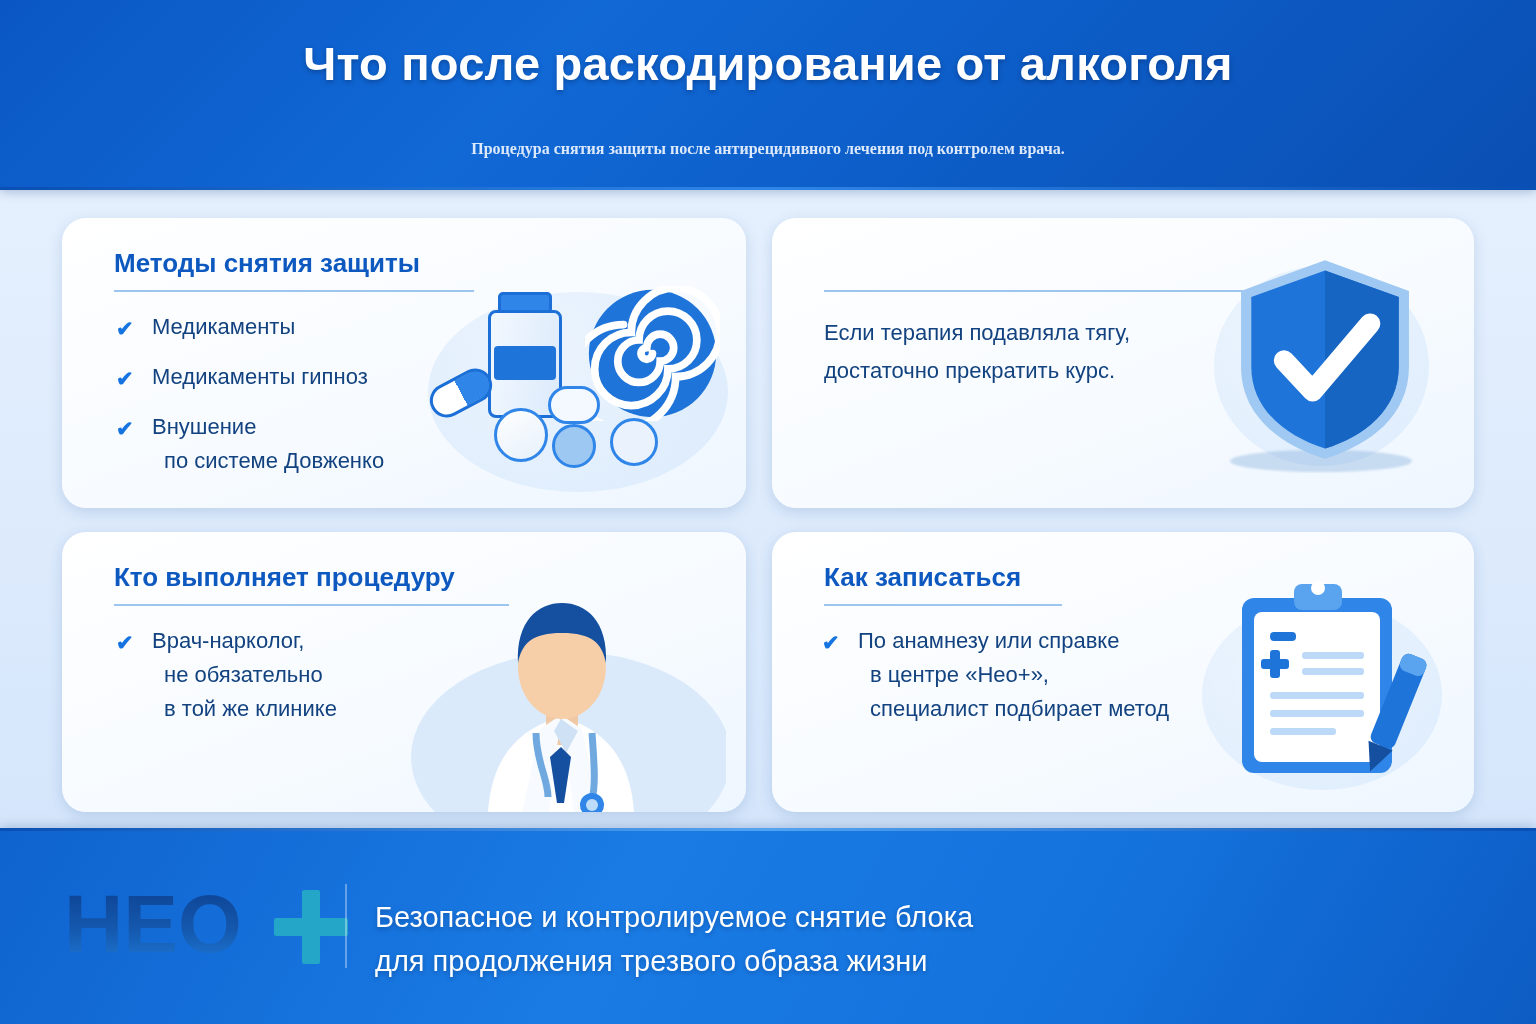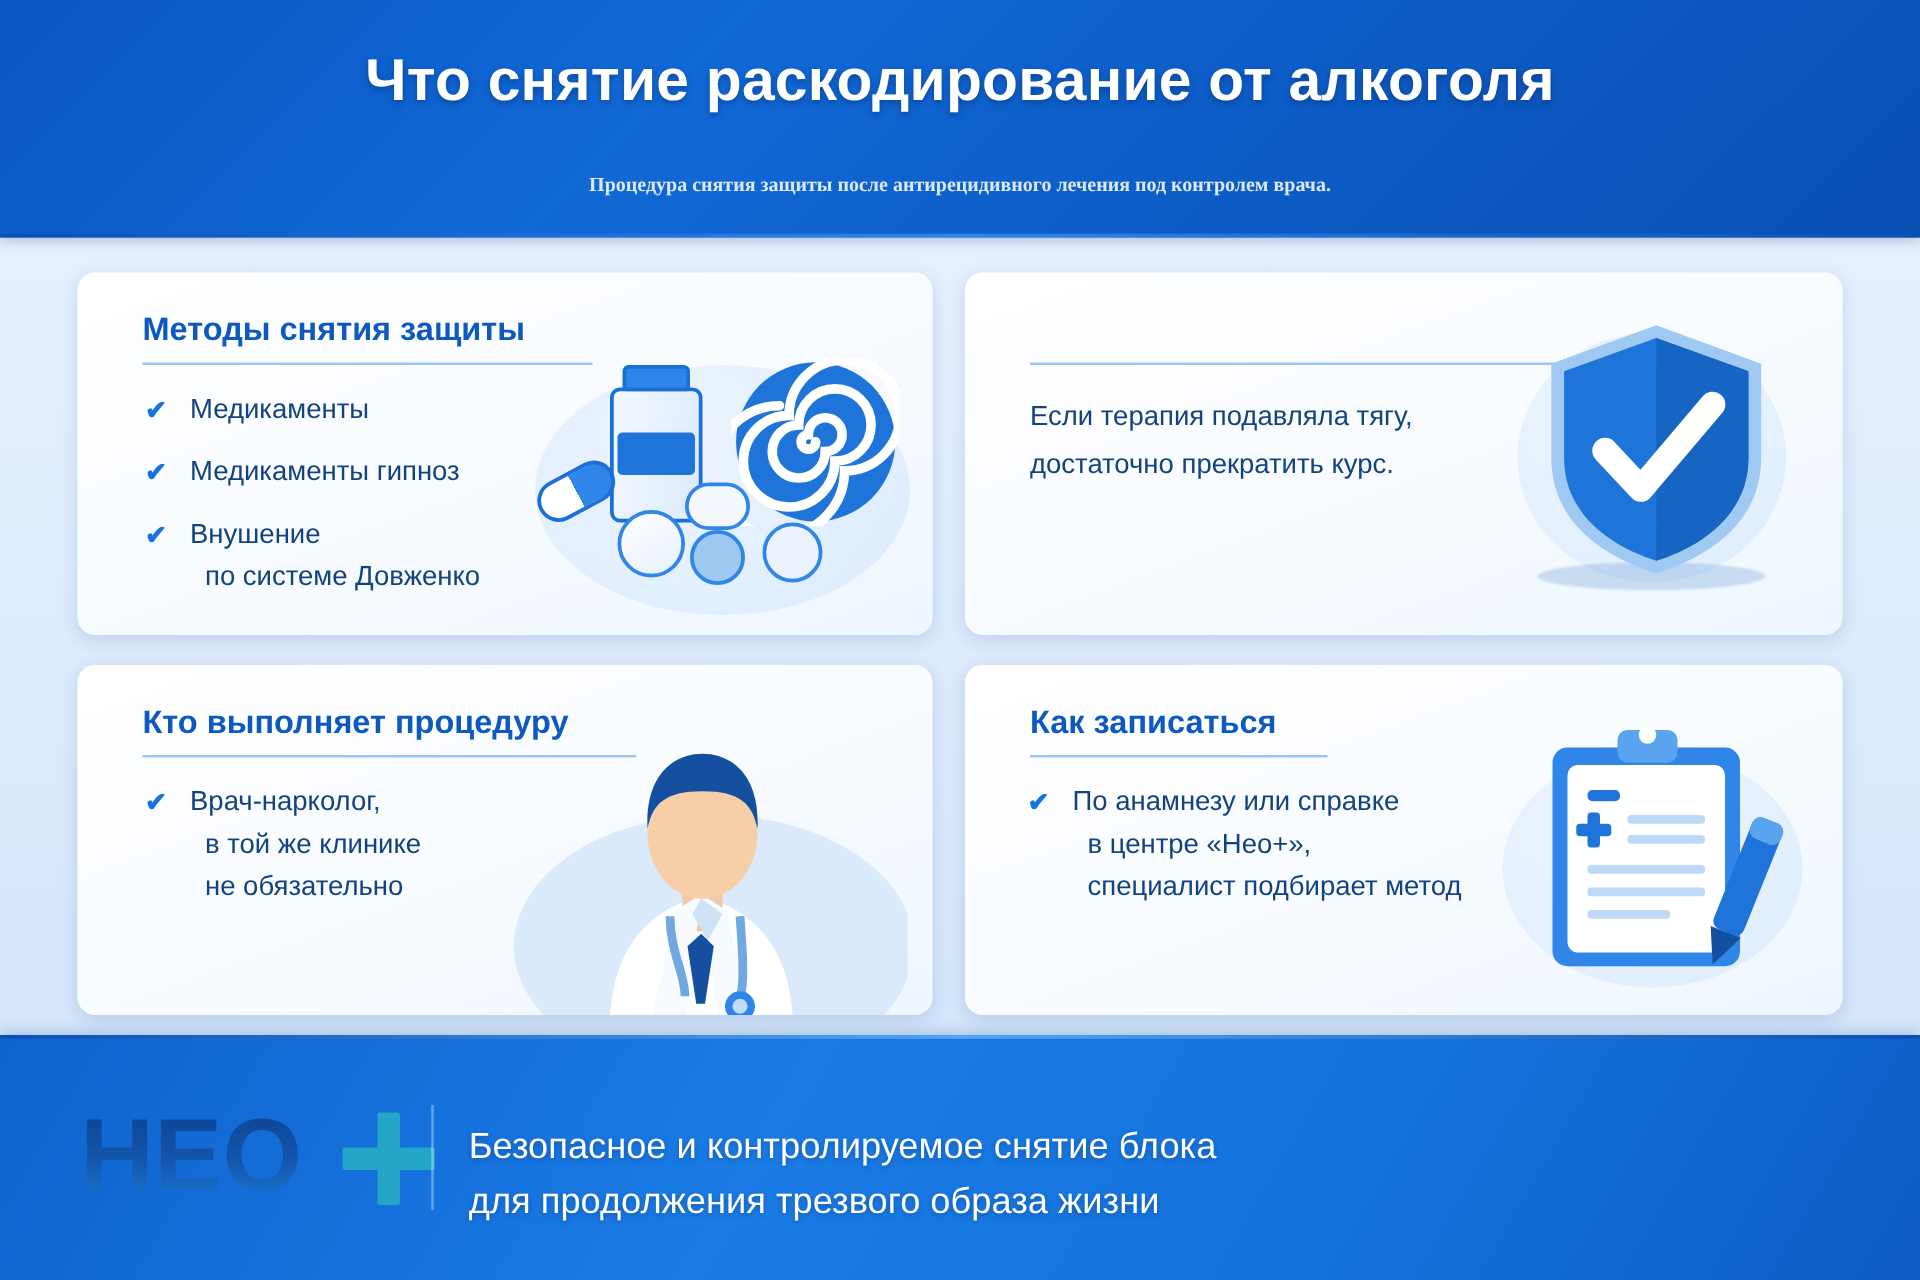--- a/index.html
+++ b/index.html
@@ -46,21 +46,21 @@
 
   
   .grid {
     position: absolute;
     left: 62px; top: 218px;
     width: 1412px; height: 594px;
   }
   .card {
     position: absolute;
     background: linear-gradient(160deg,#ffffff 0%, #f7fbff 55%, #eef6ff 100%);
-    border-radius: 14px;
+    border-radius: 24px;
     box-shadow: 0 4px 14px rgba(25,75,145,.16);
     overflow: hidden;
   }
   .card.c1 { left: 0;    top: 0;   width: 684px; height: 290px; }
   .card.c2 { left: 710px; top: 0;   width: 702px; height: 290px; }
   .card.c3 { left: 0;    top: 314px; width: 684px; height: 280px; }
   .card.c4 { left: 710px; top: 314px; width: 702px; height: 280px; padding-left: 27px; }
 
   .card-title {
     position: absolute; left: 52px; top: 30px;
@@ -179,21 +179,21 @@
     text-align: left;
     text-shadow: 0 2px 4px rgba(0,25,70,.3);
   }
 </style>
 </head>
 <body>
 
 <div class="poster">
 
   <div class="header">
-    <div class="header-title">Что снятие раскодирование от алкоголя</div>
+    <div class="header-title">Что после раскодирование от алкоголя</div>
     <div class="header-sub">Процедура снятия защиты после антирецидивного лечения под контролем врача.</div>
   </div>
 
   <div class="grid">
 
     <div class="card c1">
       <div class="card-title">Методы снятия защиты</div>
       <div class="title-rule"></div>
       <ul class="bullets">
         <li class="bullet">
@@ -247,22 +247,22 @@
       </div>
     </div>
 
     <div class="card c3">
       <div class="card-title">Кто выполняет процедуру</div>
       <div class="title-rule"></div>
       <ul class="bullets">
         <li class="bullet">
           <span class="chk">✔</span>
           <span>Врач-нарколог,</span>
+          <span class="l2">не обязательно</span>
           <span class="l2">в той же клинике</span>
-          <span class="l2">не обязательно</span>
         </li>
       </ul>
 
       <div class="art art3">
         <svg viewBox="0 0 330 265" width="330" height="265">
           <ellipse cx="175" cy="210" rx="160" ry="105" fill="#dbeafb"></ellipse>
           <path d="M92 265 C96 205 128 180 165 170 C202 180 234 205 238 265 Z" fill="#ffffff"></path>
           <path d="M150 168 h32 v30 h-32 z" fill="#f0c9a4"></path>
           <path d="M165 168 L186 182 L205 265 H205 L178 265 Z" fill="#f7fbff"></path>
           <path d="M165 168 L144 182 L126 265 H153 Z" fill="#f7fbff"></path>

